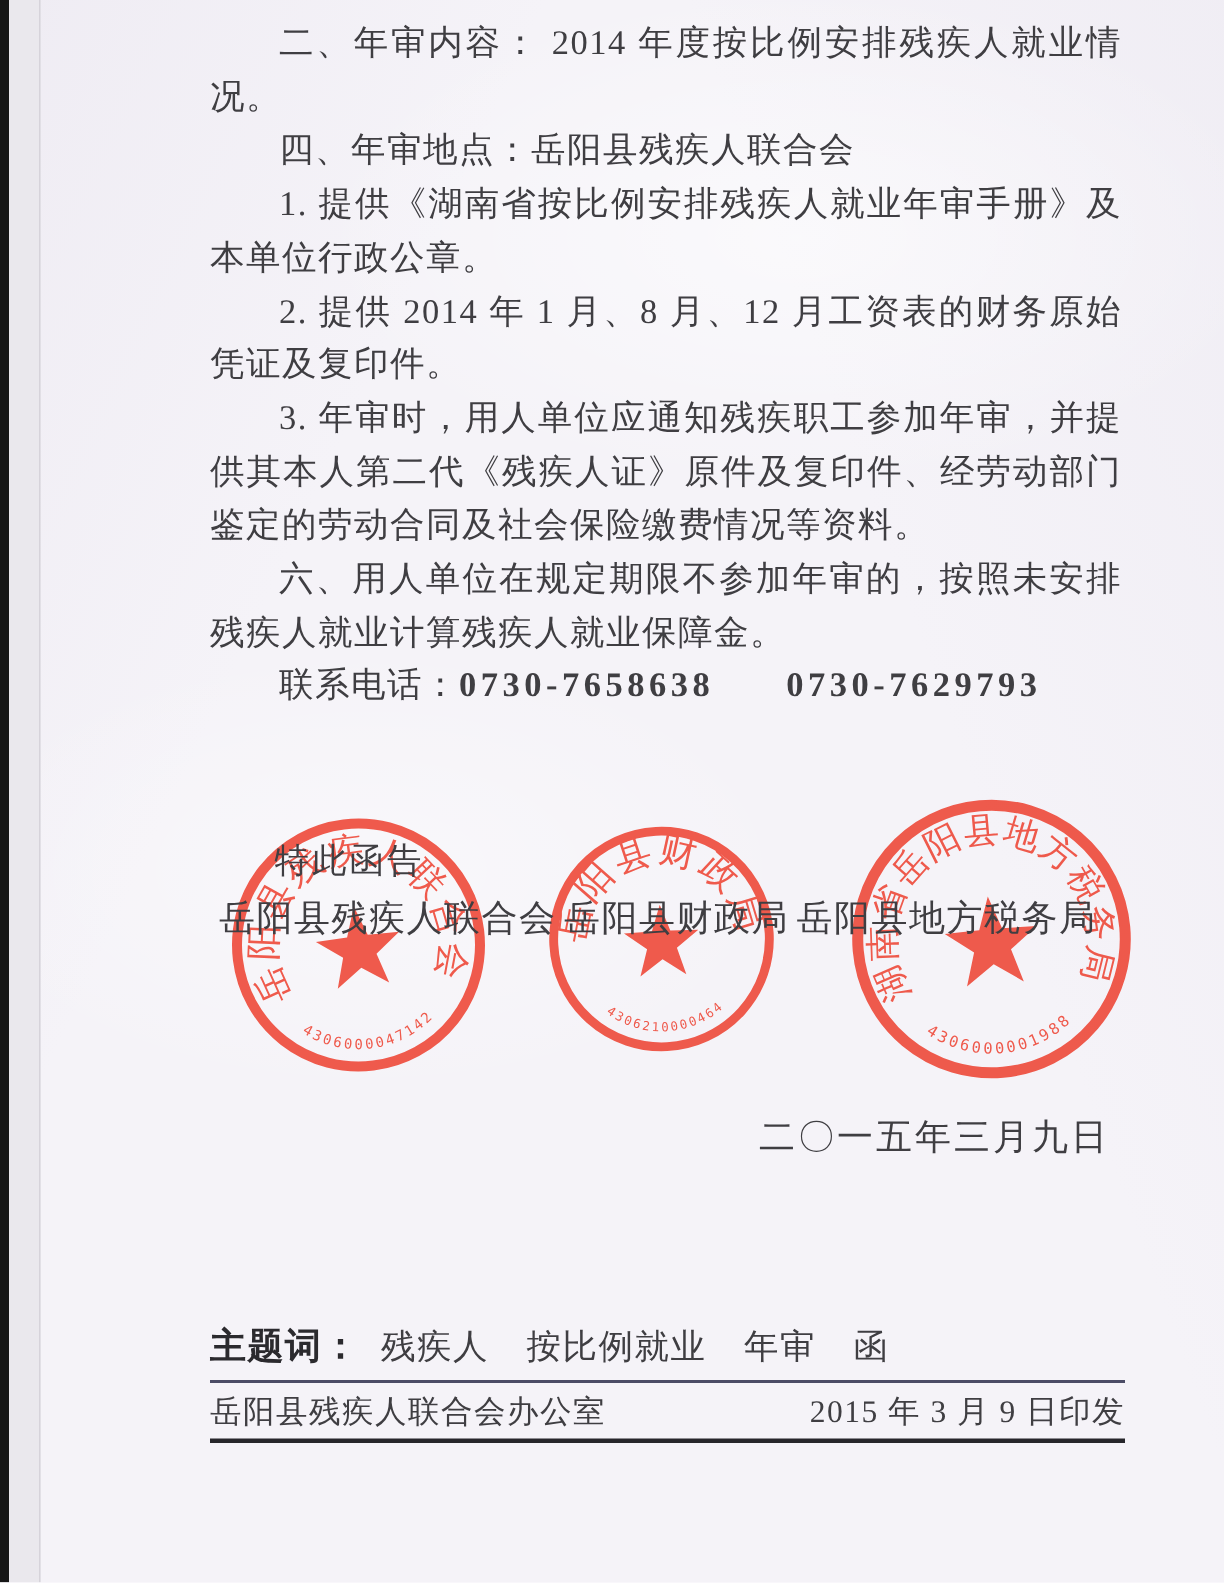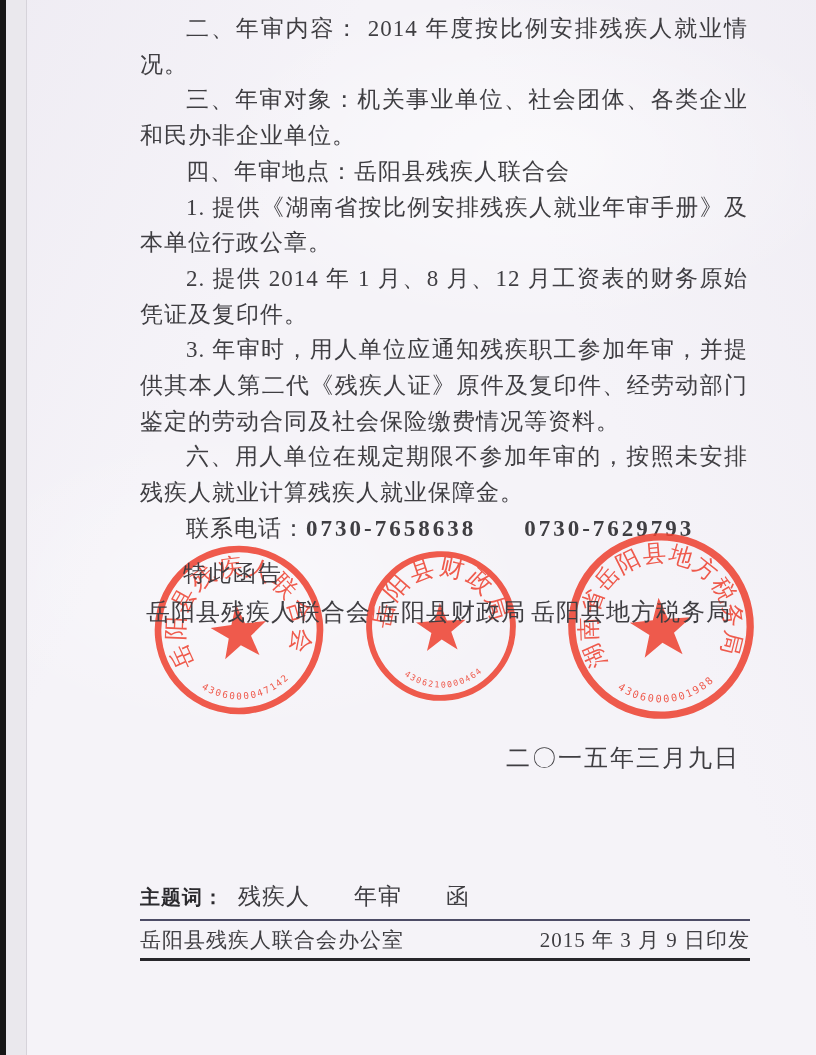--- a/index.html
+++ b/index.html
@@ -41,41 +41,40 @@
 
   .date-line{
     position:absolute;left:506px;top:742px;
     font-size:24px;letter-spacing:2px;
   }
 
   .footer{position:absolute;left:140px;top:881px;width:610px;}
   .subject-row{display:flex;align-items:baseline;font-size:23px;}
   .subject-label{
     font-family:"Liberation Sans","DejaVu Sans",sans-serif;
-    font-weight:bold;font-size:20px;color:#2b2a2e;letter-spacing:1px;
+    font-weight:bold;font-size:24px;color:#2b2a2e;letter-spacing:1px;
   }
-  .subject-terms{display:flex;gap:44px;margin-left:14px;letter-spacing:1px;}
+  .subject-terms{display:flex;gap:25px;margin-left:14px;letter-spacing:1px;}
   .rule-thin{height:2px;background:#4c4c66;margin-top:7px;}
   .issuer-row{
     display:flex;justify-content:space-between;align-items:baseline;
     font-size:21px;margin-top:5px;letter-spacing:1px;text-align:center;
   }
   .rule-thick{height:3px;background:#27262b;margin-top:4px;}
 </style>
 </head>
 <body>
 
 <div class="page">
   <div class="edge-black"></div>
   <div class="edge-gray"></div>
 
   <div class="doc-body">
     <div id="body-paragraphs">
         <p>二、年审内容： 2014 年度按比例安排残疾人就业情况。</p>
-        <p>三、年审对象：机关事业单位、社会团体、各类企业和民办非企业单位。</p>
         <p>四、年审地点：岳阳县残疾人联合会</p>
         <p>1. 提供《湖南省按比例安排残疾人就业年审手册》及本单位行政公章。</p>
         <p>2. 提供 2014 年 1 月、8 月、12 月工资表的财务原始凭证及复印件。</p>
         <p>3. 年审时，用人单位应通知残疾职工参加年审，并提供其本人第二代《残疾人证》原件及复印件、经劳动部门鉴定的劳动合同及社会保险缴费情况等资料。</p>
         <p>六、用人单位在规定期限不参加年审的，按照未安排残疾人就业计算残疾人就业保障金。</p>
       </div>
     <p><span>联系电话：</span><span class="contact-num">0730-7658638</span><span class="contact-gap"></span><span class="contact-num">0730-7629793</span></p>
   </div>
 
   <div id="seals-layer">
@@ -112,20 +111,21 @@
       <span>岳阳县地方税务局</span>
     </div>
 
   <div class="date-line">二〇一五年三月九日</div>
 
   <div class="footer">
     <div class="subject-row">
       <span class="subject-label">主题词：</span>
       <span class="subject-terms" id="subject-terms">
           <span>残疾人</span>
+          <span>按比例就业</span>
           <span>年审</span>
           <span>函</span>
         </span>
     </div>
     <div class="rule-thin"></div>
     <div class="issuer-row">
       <span>岳阳县残疾人联合会办公室</span>
       <span>2015 年 3 月 9 日印发</span>
     </div>
     <div class="rule-thick"></div>

